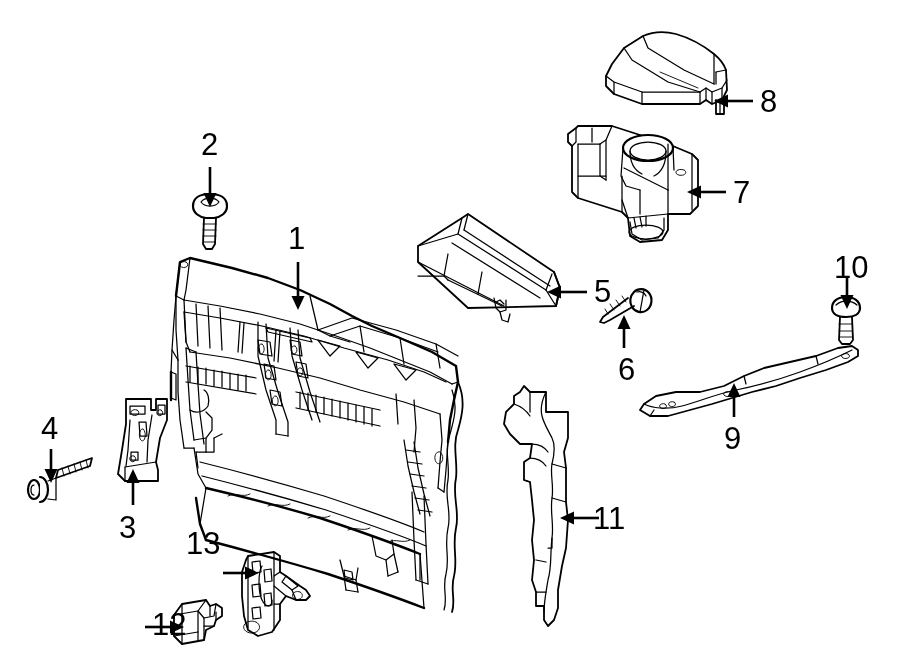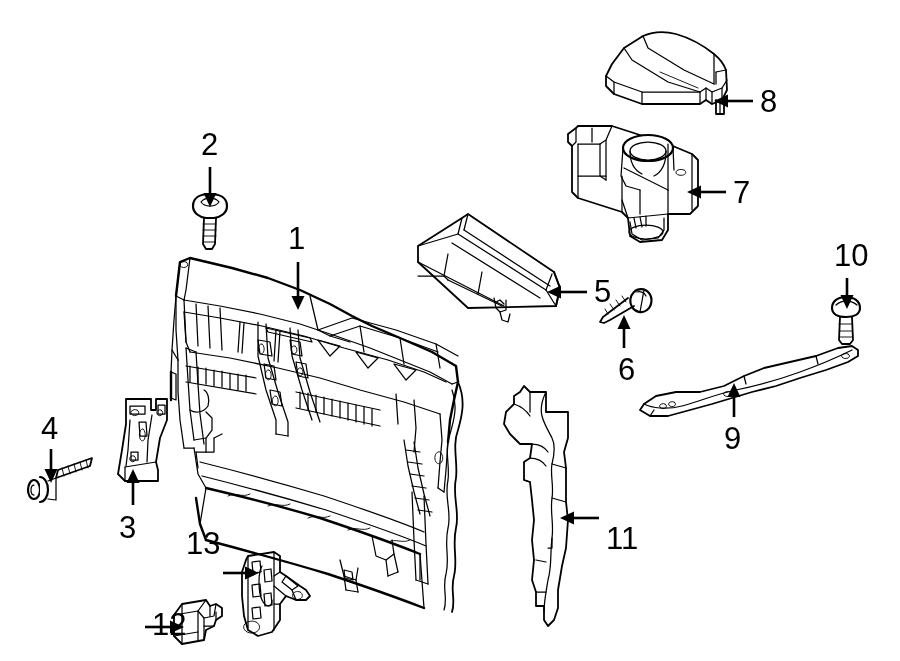--- a/index.html
+++ b/index.html
@@ -462,19 +462,19 @@
   <div id="labels">
       <div class="callout-label" title="radiator-support-core" style="left: 288px; top: 223px;">1</div>
       <div class="callout-label" title="flange-head-bolt" style="left: 201px; top: 129px;">2</div>
       <div class="callout-label" title="side-mount-bracket-left" style="left: 119px; top: 512px;">3</div>
       <div class="callout-label" title="collar-bolt" style="left: 41px; top: 413px;">4</div>
       <div class="callout-label" title="air-duct-guide" style="left: 594px; top: 276px;">5</div>
       <div class="callout-label" title="self-tapping-screw" style="left: 618px; top: 354px;">6</div>
       <div class="callout-label" title="air-intake-resonator-housing" style="left: 733px; top: 177px;">7</div>
       <div class="callout-label" title="air-cleaner-cover" style="left: 760px; top: 86px;">8</div>
       <div class="callout-label" title="upper-tie-bar-cover" style="left: 724px; top: 423px;">9</div>
-      <div class="callout-label" title="shoulder-bolt" style="left: 834px; top: 240px;">10</div>
-      <div class="callout-label" title="air-deflector-seal" style="left: 606px; top: 503px; margin-top: 20px;">11</div>
+      <div class="callout-label" title="shoulder-bolt" style="left: 834px; top: 252px;">10</div>
+      <div class="callout-label" title="air-deflector-seal" style="left: 593px; top: 503px;">11</div>
       <div class="callout-label" title="ambient-temperature-sensor" style="left: 113px; top: 609px; margin-left: 39px;">12</div>
       <div class="callout-label" title="sensor-mounting-bracket" style="left: 186px; top: 528px;">13</div>
     </div>
 
 </div>
 
 </body></html>

